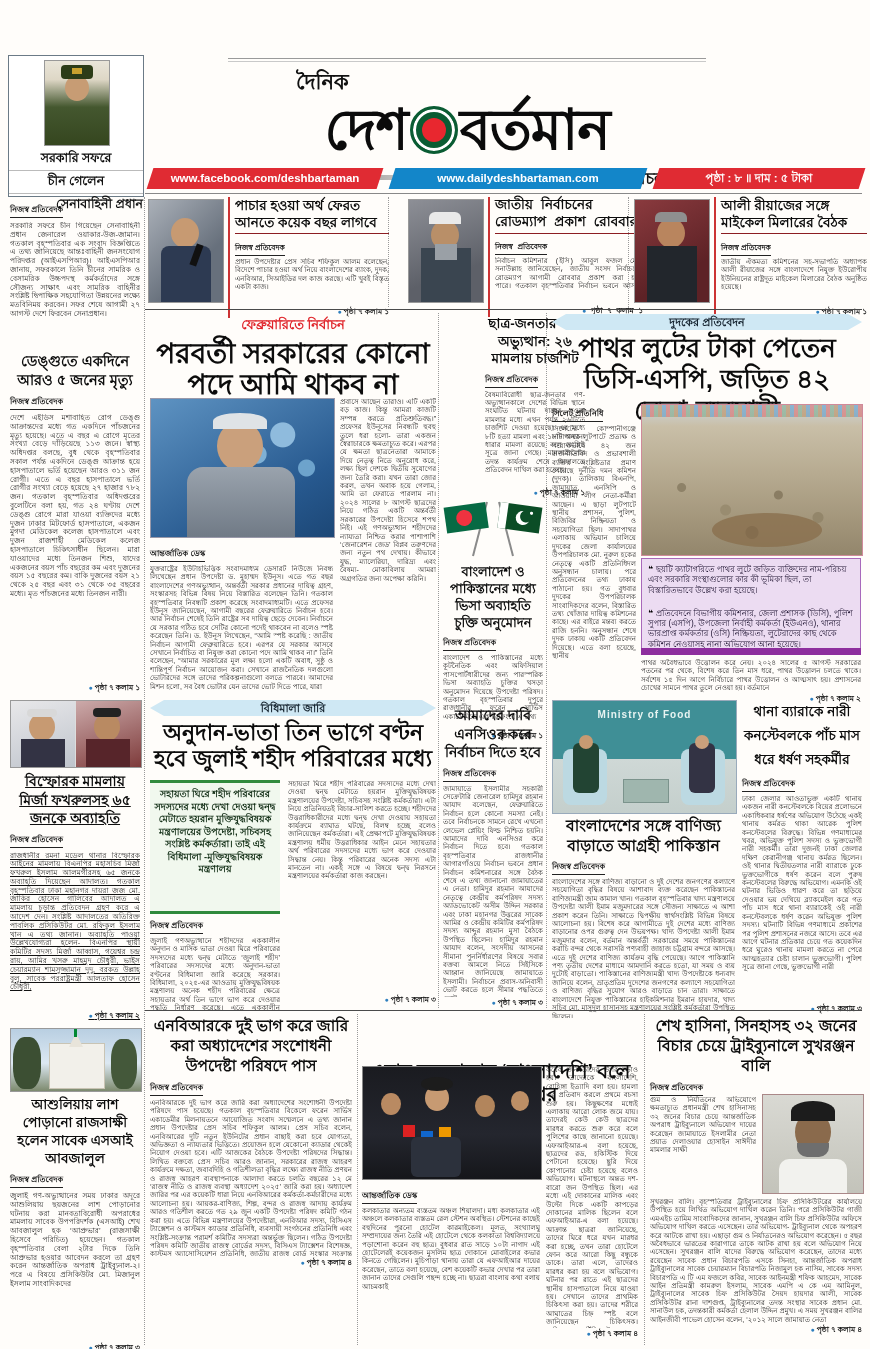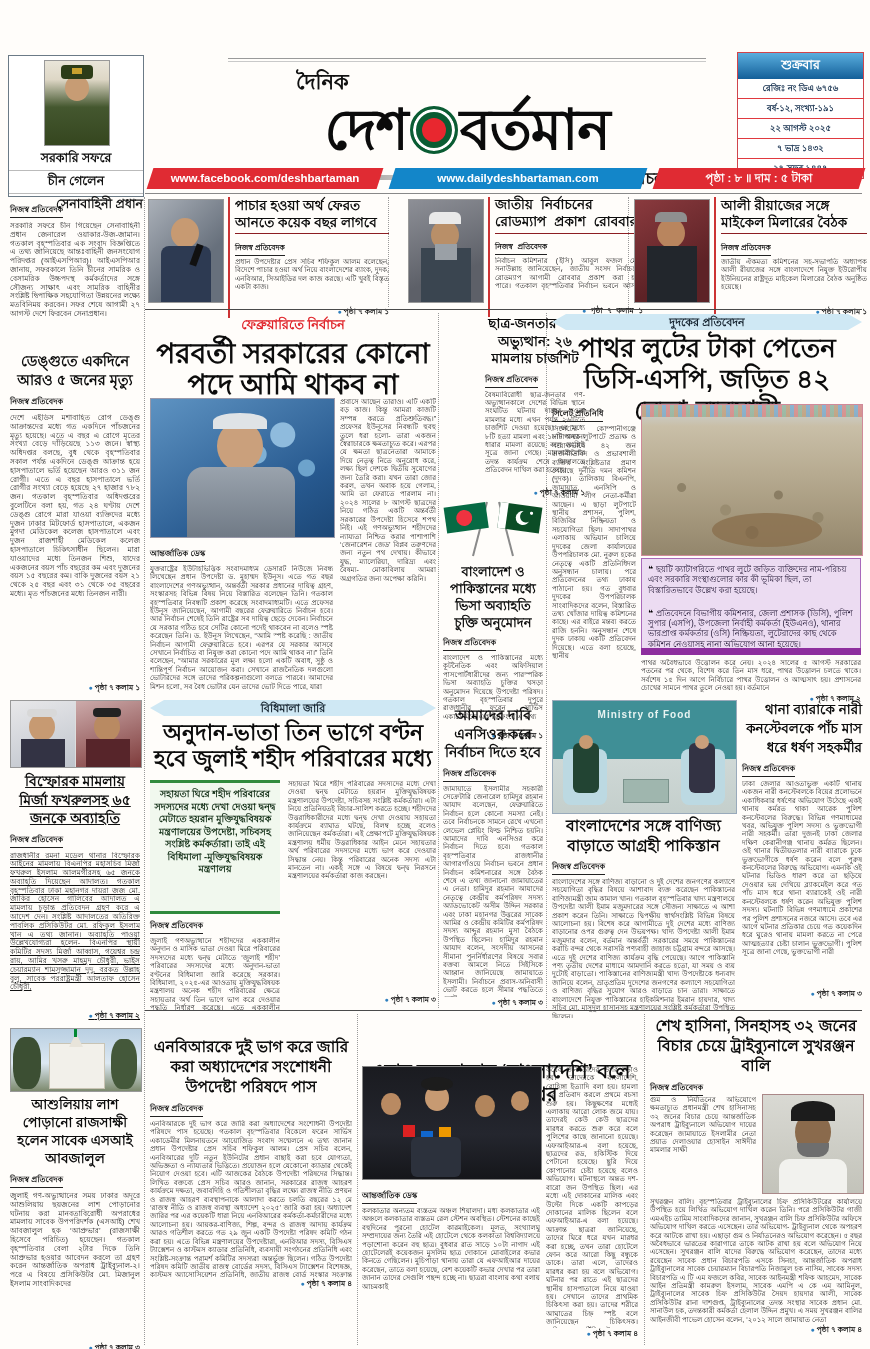--- a/index.html
+++ b/index.html
@@ -64,28 +64,20 @@
     <div style="font-size:21px;font-weight:bold;margin:4px 0 0 68px;">দৈনিক</div>
     <div class="center" style="font-size:56px;font-weight:bold;letter-spacing:-1px;line-height:58px;color:#0b0b0b;">
       <span>দেশ</span><span class="logo-ring"><i></i></span><span>বর্তমান</span>
     </div>
     <div style="position:relative;height:22px;margin-top:4px;">
       <div class="slogan-bar abs" style="left:10px;top:9px;width:215px;"></div>
       <div class="abs" style="right:40px;top:0;font-size:16px;font-weight:bold;">সত্যের পথে অবিচল</div>
     </div>
   </div>
 
-  <div class="abs" style="left:737px;top:52px;width:125px;border:1px solid #d0444a;background:#fff;">
-    <div class="center" style="background:linear-gradient(180deg,#5aaede,#135f99);color:#fff;font-weight:bold;font-size:12.5px;padding:3px 0;">শুক্রবার</div>
-    <div class="info-row">রেজিঃ নং ডিএ ৬৭৫৬</div>
-    <div class="info-row">বর্ষ-১২, সংখ্যা-১৯১</div>
-    <div class="info-row">২২ আগস্ট ২০২৫</div>
-    <div class="info-row">৭ ভাদ্র ১৪৩২</div>
-    <div class="info-row" style="border-bottom:none;">২৭ সফর ১৪৪৭</div>
-  </div>
 
   <div class="band" style="left:150px;top:168px;width:230px;background:#e02b33;">
       <span>www.facebook.com/deshbartaman</span>
     </div>
   <div class="band" style="left:392px;top:168px;width:252px;background:#1386c9;">
       <span>www.dailydeshbartaman.com</span>
     </div>
   <div class="band" style="left:656px;top:168px;width:206px;background:#e02b33;">
       <span>পৃষ্ঠা : ৮ ॥ দাম : ৫ টাকা</span>
     </div>
@@ -286,31 +278,31 @@
     <div class="abs" style="left:142px;top:34px;width:14px;height:14px;border-radius:50%;background:#caa07c;"></div>
     <div class="abs" style="left:70px;top:78px;width:44px;height:22px;background:#9fb6ae;border:1px solid #7b938c;"></div>
   </div>
   <div class="abs" style="left:552px;top:816px;width:183px;">
     <div class="hl center" style="font-size:15.5px;line-height:19.5px;">বাংলাদেশের সঙ্গে বাণিজ্য বাড়াতে আগ্রহী পাকিস্তান</div>
     <div class="byline" style="margin-top:3px;">নিজস্ব প্রতিবেদক</div>
     <div class="body-text" style="margin-top:3px;height:140px;">বাংলাদেশের সঙ্গে বাণিজ্য বাড়ানো ও দুই দেশের জনগণের কল্যাণে সহযোগিতা বৃদ্ধির বিষয়ে আশাবাদ ব্যক্ত করেছেন পাকিস্তানের বাণিজ্যমন্ত্রী জাম কামাল খান। গতকাল বৃহস্পতিবার খাদ্য মন্ত্রণালয়ে উপদেষ্টা আলী ইমাম মজুমদারের সঙ্গে সৌজন্য সাক্ষাতে এ আশা প্রকাশ করেন তিনি। সাক্ষাতে দ্বিপক্ষীয় স্বার্থসংশ্লিষ্ট বিভিন্ন বিষয়ে আলোচনা হয়। বিশেষ করে আগামীতে দুই দেশের মধ্যে বাণিজ্য বাড়ানোর ওপর গুরুত্ব দেন উভয়পক্ষ। খাদ্য উপদেষ্টা আলী ইমাম মজুমদার বলেন, বর্তমান অন্তর্বর্তী সরকারের সময়ে পাকিস্তানের করাচি বন্দর থেকে সরাসরি পণ্যবাহী জাহাজ চট্টগ্রাম বন্দরে আসছে। এতে দুই দেশের বাণিজ্য কার্যক্রম বৃদ্ধি পেয়েছে। আগে পাকিস্তানি পণ্য তৃতীয় দেশের মাধ্যমে আমদানি করতে হতো, যা সময় ও ব্যয় দুটোই বাড়াতো। পাকিস্তানের বাণিজ্যমন্ত্রী খাদ্য উপদেষ্টাকে ধন্যবাদ জানিয়ে বলেন, ভ্রাতৃপ্রতিম দুদেশের জনগণের কল্যাণে সহযোগিতা ও বাণিজ্য বৃদ্ধির সুযোগ আরও বাড়াতে চান তারা। সাক্ষাতে বাংলাদেশে নিযুক্ত পাকিস্তানের হাইকমিশনার ইমরান হায়দার, খাদ্য সচিব মো. মাসুদুল হাসানসহ মন্ত্রণালয়ের সংশ্লিষ্ট কর্মকর্তারা উপস্থিত ছিলেন।</div>
   </div>
 
   <div class="abs" style="left:742px;top:700px;width:120px;">
-    <div class="hl center" style="font-size:13.5px;line-height:19px;text-align:right;">থানা ব্যারাকে নারী কনস্টেবলকে পাঁচ মাস ধরে ধর্ষণ সহকর্মীর</div>
+    <div class="hl center" style="font-size:13.5px;line-height:24px;">থানা ব্যারাকে নারী কনস্টেবলকে পাঁচ মাস ধরে ধর্ষণ সহকর্মীর</div>
     <div class="byline" style="margin-top:3px;">নিজস্ব প্রতিবেদক</div>
     <div class="body-text" style="margin-top:3px;height:208px;">ঢাকা জেলার আওতাভুক্ত একটি থানায় একজন নারী কনস্টেবলকে বিয়ের প্রলোভনে একাধিকবার ধর্ষণের অভিযোগ উঠেছে একই থানায় কর্মরত থাকা আরেক পুলিশ কনস্টেবলের বিরুদ্ধে। বিভিন্ন গণমাধ্যমের খবর, অভিযুক্ত পুলিশ সদস্য ও ভুক্তভোগী নারী সহকর্মী। তারা দুজনই ঢাকা জেলার দক্ষিণ কেরানীগঞ্জ থানায় কর্মরত ছিলেন। ওই থানার দ্বিতীয়তলার নারী ব্যারাকে ঢুকে ভুক্তভোগীকে ধর্ষণ করেন বলে পুরুষ কনস্টেবলের বিরুদ্ধে অভিযোগ। এমনকি ওই ঘটনার ভিডিও ধারণ করে তা ছড়িয়ে দেওয়ার ভয় দেখিয়ে ব্ল্যাকমেইল করে গত পাঁচ মাস ধরে থানা ব্যারাকেই ওই নারী কনস্টেবলকে ধর্ষণ করেন অভিযুক্ত পুলিশ সদস্য। ঘটনাটি বিভিন্ন গণমাধ্যমে প্রকাশের পর পুলিশ প্রশাসনের নজরে আসে। তবে এর আগে ঘটনার প্রতিকার চেয়ে গত কয়েকদিন ধরে ঘুরেও থানায় মামলা করতে না পেরে আত্মহত্যার চেষ্টা চালান ভুক্তভোগী। পুলিশ সূত্রে জানা গেছে, ভুক্তভোগী নারী</div>
     <div class="pageref">পৃষ্ঠা ৭ কলাম ৩</div>
   </div>
 
   <div class="abs hrule" style="left:145px;top:1010px;width:717px;"></div>
   <div class="abs vsep" style="left:357px;top:1014px;height:331px;"></div>
   <div class="abs vsep" style="left:644px;top:1014px;height:331px;"></div>
 
-  <div class="abs" style="left:150px;top:1016px;width:202px;margin-top:21px;">
+  <div class="abs" style="left:150px;top:1016px;width:202px;">
     <div class="hl center" style="font-size:15.5px;line-height:20px;">এনবিআরকে দুই ভাগ করে জারি করা অধ্যাদেশের সংশোধনী উপদেষ্টা পরিষদে পাস</div>
     <div class="byline" style="margin-top:4px;">নিজস্ব প্রতিবেদক</div>
     <div class="body-text" style="margin-top:3px;height:158px;">এনবিআরকে দুই ভাগ করে জারি করা অধ্যাদেশের সংশোধনী উপদেষ্টা পরিষদে পাস হয়েছে। গতকাল বৃহস্পতিবার বিকেলে ফরেন সার্ভিস একাডেমীর মিলনায়তনে আয়োজিত সংবাদ সম্মেলনে এ তথ্য জানান প্রধান উপদেষ্টার প্রেস সচিব শফিকুল আলম। প্রেস সচিব বলেন, এনবিআরের দুটি নতুন ইউনিটের প্রধান বাছাই করা হবে যোগ্যতা, অভিজ্ঞতা ও ন্যায্যতার ভিত্তিতে। প্রয়োজন হলে যেকোনো ক্যাডার থেকেই নিয়োগ দেওয়া হবে। এটি আজকের বৈঠকে উপদেষ্টা পরিষদের সিদ্ধান্ত। লিখিত বক্তব্যে প্রেস সচিব আরও জানান, সরকারের রাজস্ব আহরণ কার্যক্রমে দক্ষতা, জবাবদিহি ও গতিশীলতা বৃদ্ধির লক্ষ্যে রাজস্ব নীতি প্রণয়ন ও রাজস্ব আহরণ ব্যবস্থাপনাকে আলাদা করতে চলতি বছরের ১২ মে ‘রাজস্ব নীতি ও রাজস্ব ব্যবস্থা অধ্যাদেশ ২০২৫’ জারি করা হয়। অধ্যাদেশ জারির পর এর কয়েকটি ধারা নিয়ে এনবিআরের কর্মকর্তা-কর্মচারীদের মধ্যে আলোচনা হয়। আয়কর-বাণিজ্য, শিল্প, বন্দর ও রাজস্ব আদায় কার্যক্রম আরও গতিশীল করতে গত ২৯ জুন একটি উপদেষ্টা পরিষদ কমিটি গঠন করা হয়। এতে বিভিন্ন মন্ত্রণালয়ের উপদেষ্টারা, এনবিআর সদস্য, বিসিএস ট্যাক্সেশন ও কাস্টমস ক্যাডার প্রতিনিধি, ব্যবসায়ী সংগঠনের প্রতিনিধি এবং সংশ্লিষ্ট-সংক্রান্ত পরামর্শ কমিটির সদস্যরা অন্তর্ভুক্ত ছিলেন। গঠিত উপদেষ্টা পরিষদ কমিটি জাতীয় রাজস্ব বোর্ডের সদস্য, বিসিএস ট্যাক্সেশন বিশেষজ্ঞ, কাস্টমস অ্যাসোসিয়েশন প্রতিনিধি, জাতীয় রাজস্ব বোর্ড সংস্কার সংক্রান্ত পরামর্শ কমিটির সদস্য এবং ব্যবসায়ী প্রতিনিধিদের সঙ্গে মতবিনিময় করেন এবং মাঠ পর্যায়ের কয়েকটি আয়কর কাস্টমস ও ভ্যাট অফিস পরিদর্শন করেন। মতবিনিময় শেষে রাজস্ব নীতি ও রাজস্ব ব্যবস্থাপনা অধ্যাদেশ ২০২৫ এর কতিপয় ধারা</div>
     <div class="pageref">পৃষ্ঠা ৭ কলাম ৪</div>
   </div>
 
   <div class="abs" style="left:362px;top:1016px;width:276px;margin-top:44px;">
     <div class="hl center" style="font-size:19.5px;line-height:23px;">এবার কলকাতায় ‘বাংলাদেশি’ বলে ছাত্রদের মারধর</div>
   </div>
   <div class="photo" style="left:362px;top:1066px;width:178px;height:112px;border-color:#888;background:linear-gradient(180deg,#1a1b20 0%,#24262e 60%,#15161a 100%);">

